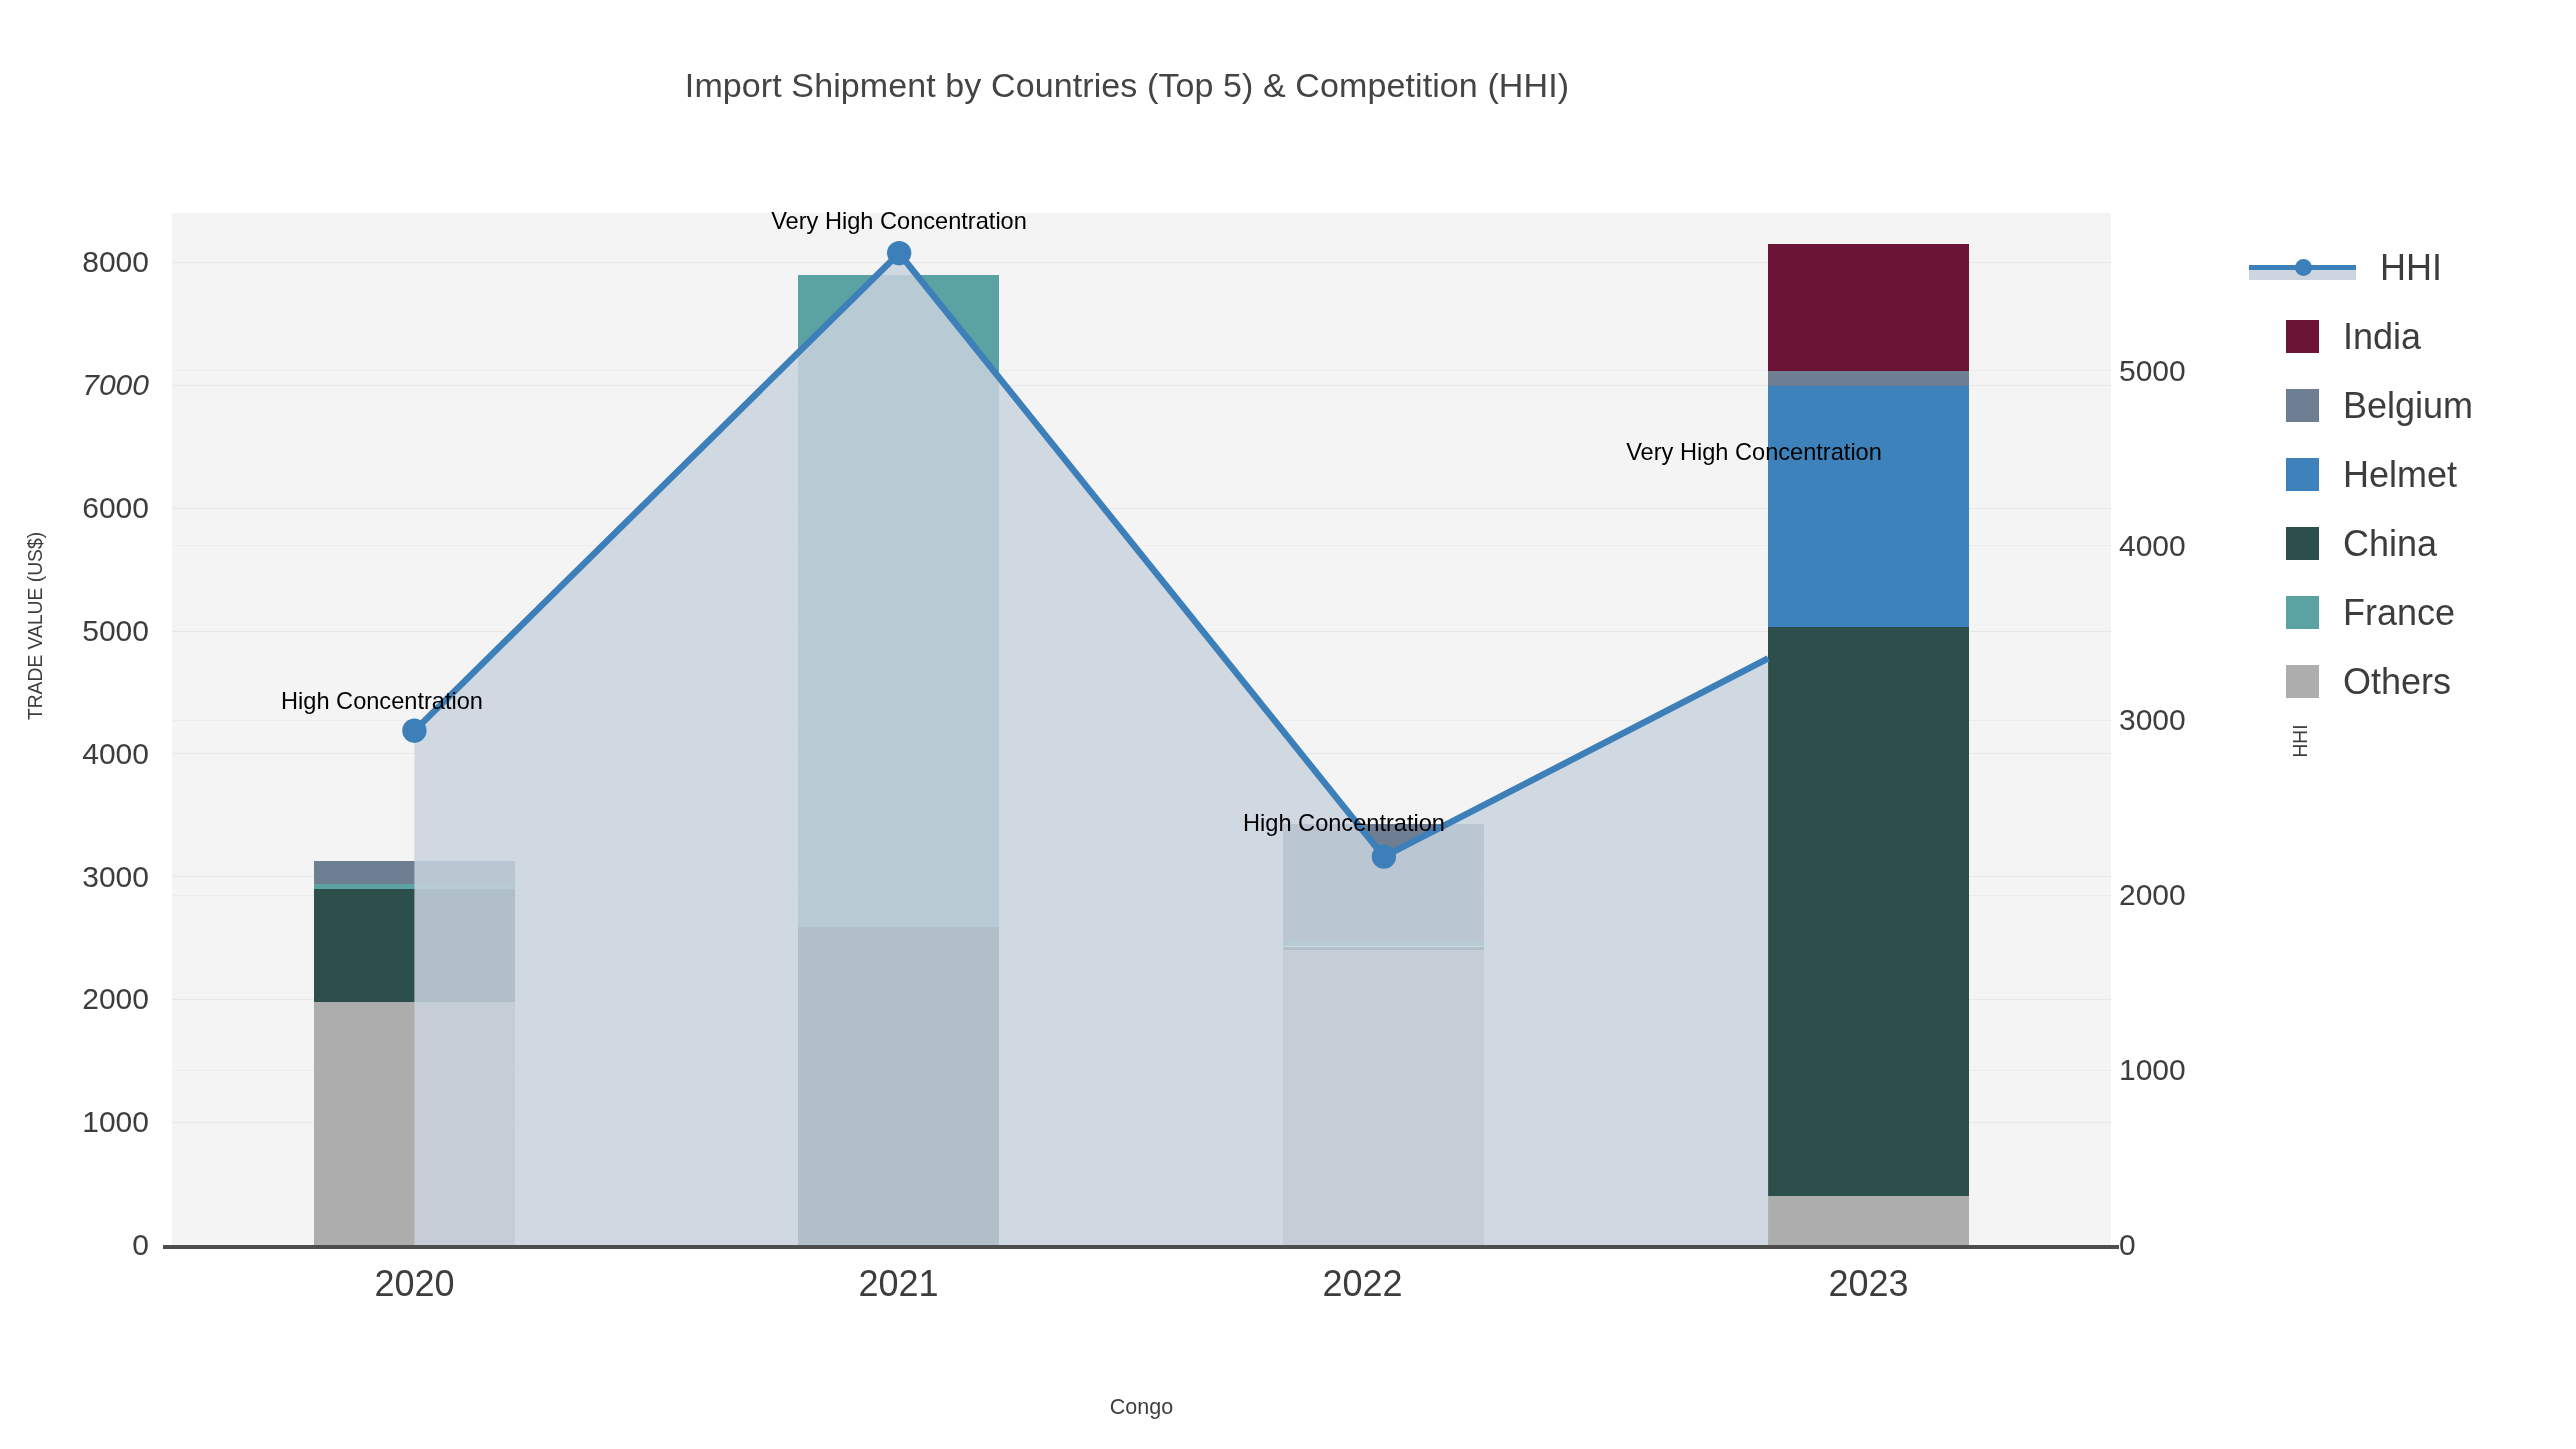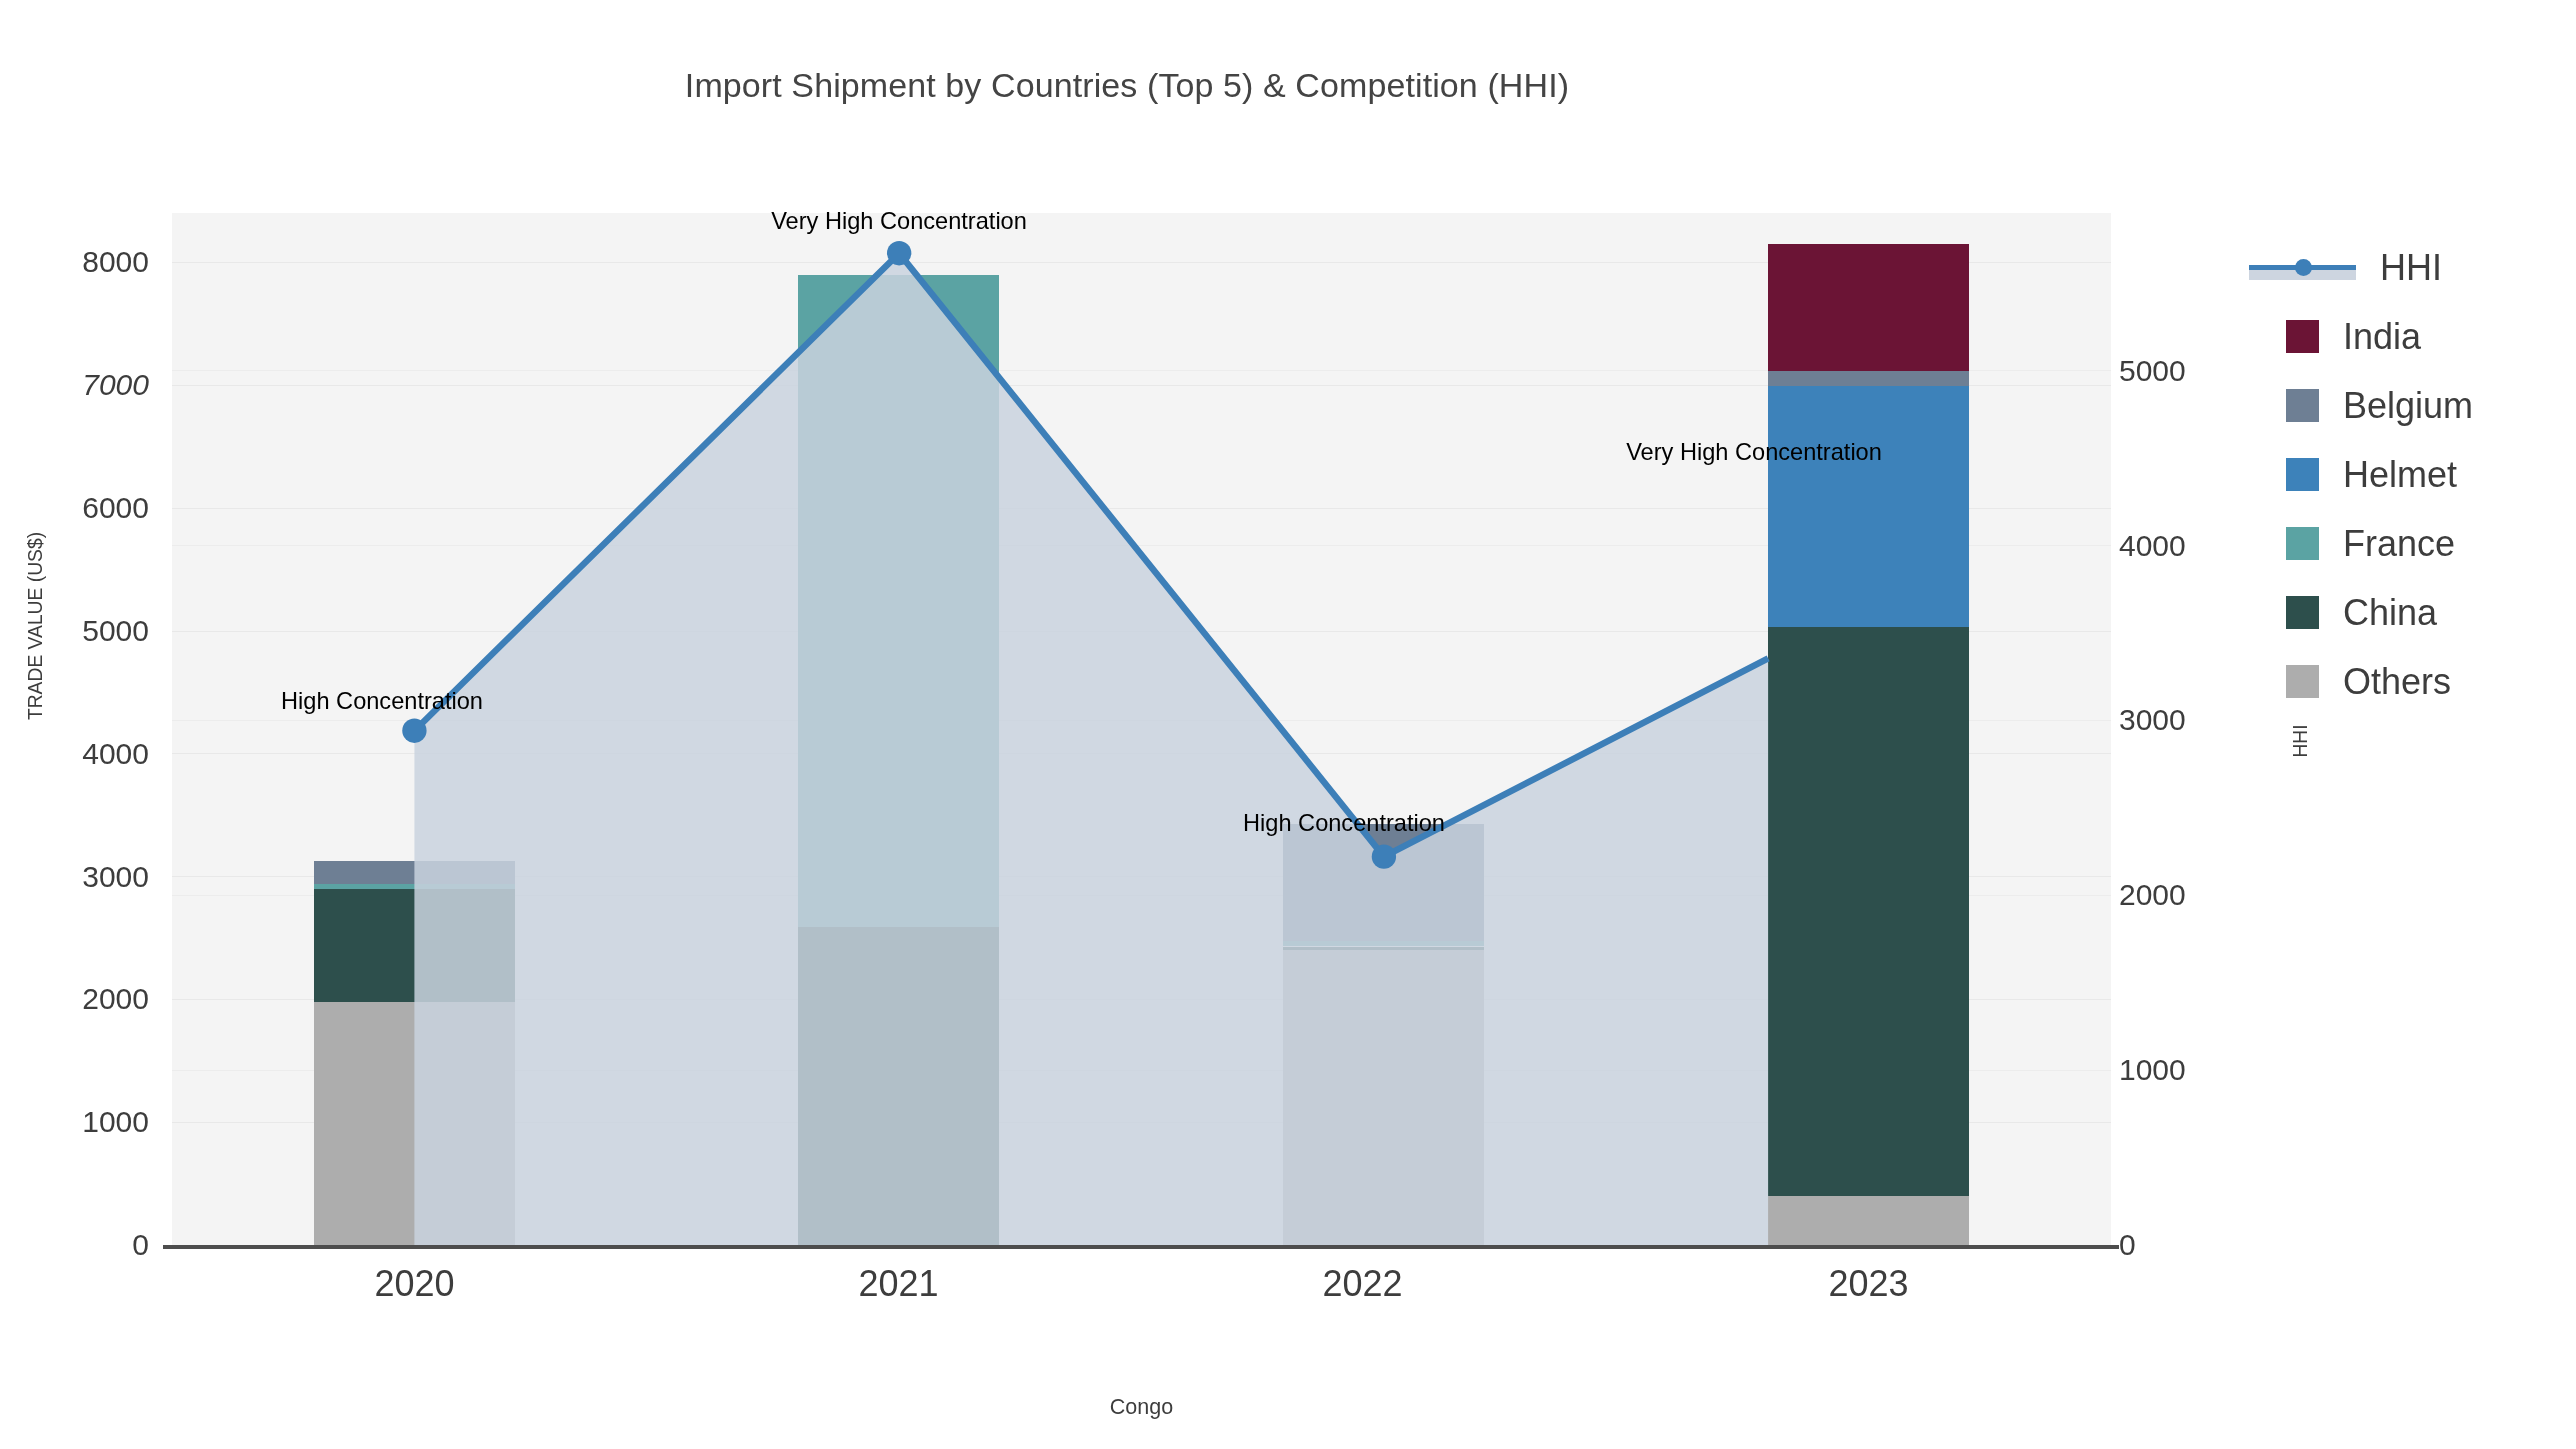--- a/index.html
+++ b/index.html
@@ -207,27 +207,27 @@
       </div>
       <div class="legend-row">
         <div class="legend-swatch" style="background: rgb(110, 127, 148);"></div>
         <span class="legend-label">Belgium</span>
       </div>
       <div class="legend-row">
         <div class="legend-swatch" style="background: rgb(61, 130, 186);"></div>
         <span class="legend-label">Helmet</span>
       </div>
       <div class="legend-row">
+        <div class="legend-swatch" style="background: rgb(45, 79, 76);"></div>
+        <span class="legend-label">China</span>
+      </div>
+      <div class="legend-row">
         <div class="legend-swatch" style="background: rgb(91, 163, 163);"></div>
         <span class="legend-label">France</span>
       </div>
       <div class="legend-row">
-        <div class="legend-swatch" style="background: rgb(45, 79, 76);"></div>
-        <span class="legend-label">China</span>
-      </div>
-      <div class="legend-row">
         <div class="legend-swatch" style="background: rgb(173, 173, 173);"></div>
         <span class="legend-label">Others</span>
       </div>
     </div>
 
 </div>
 
 
 </body></html>

